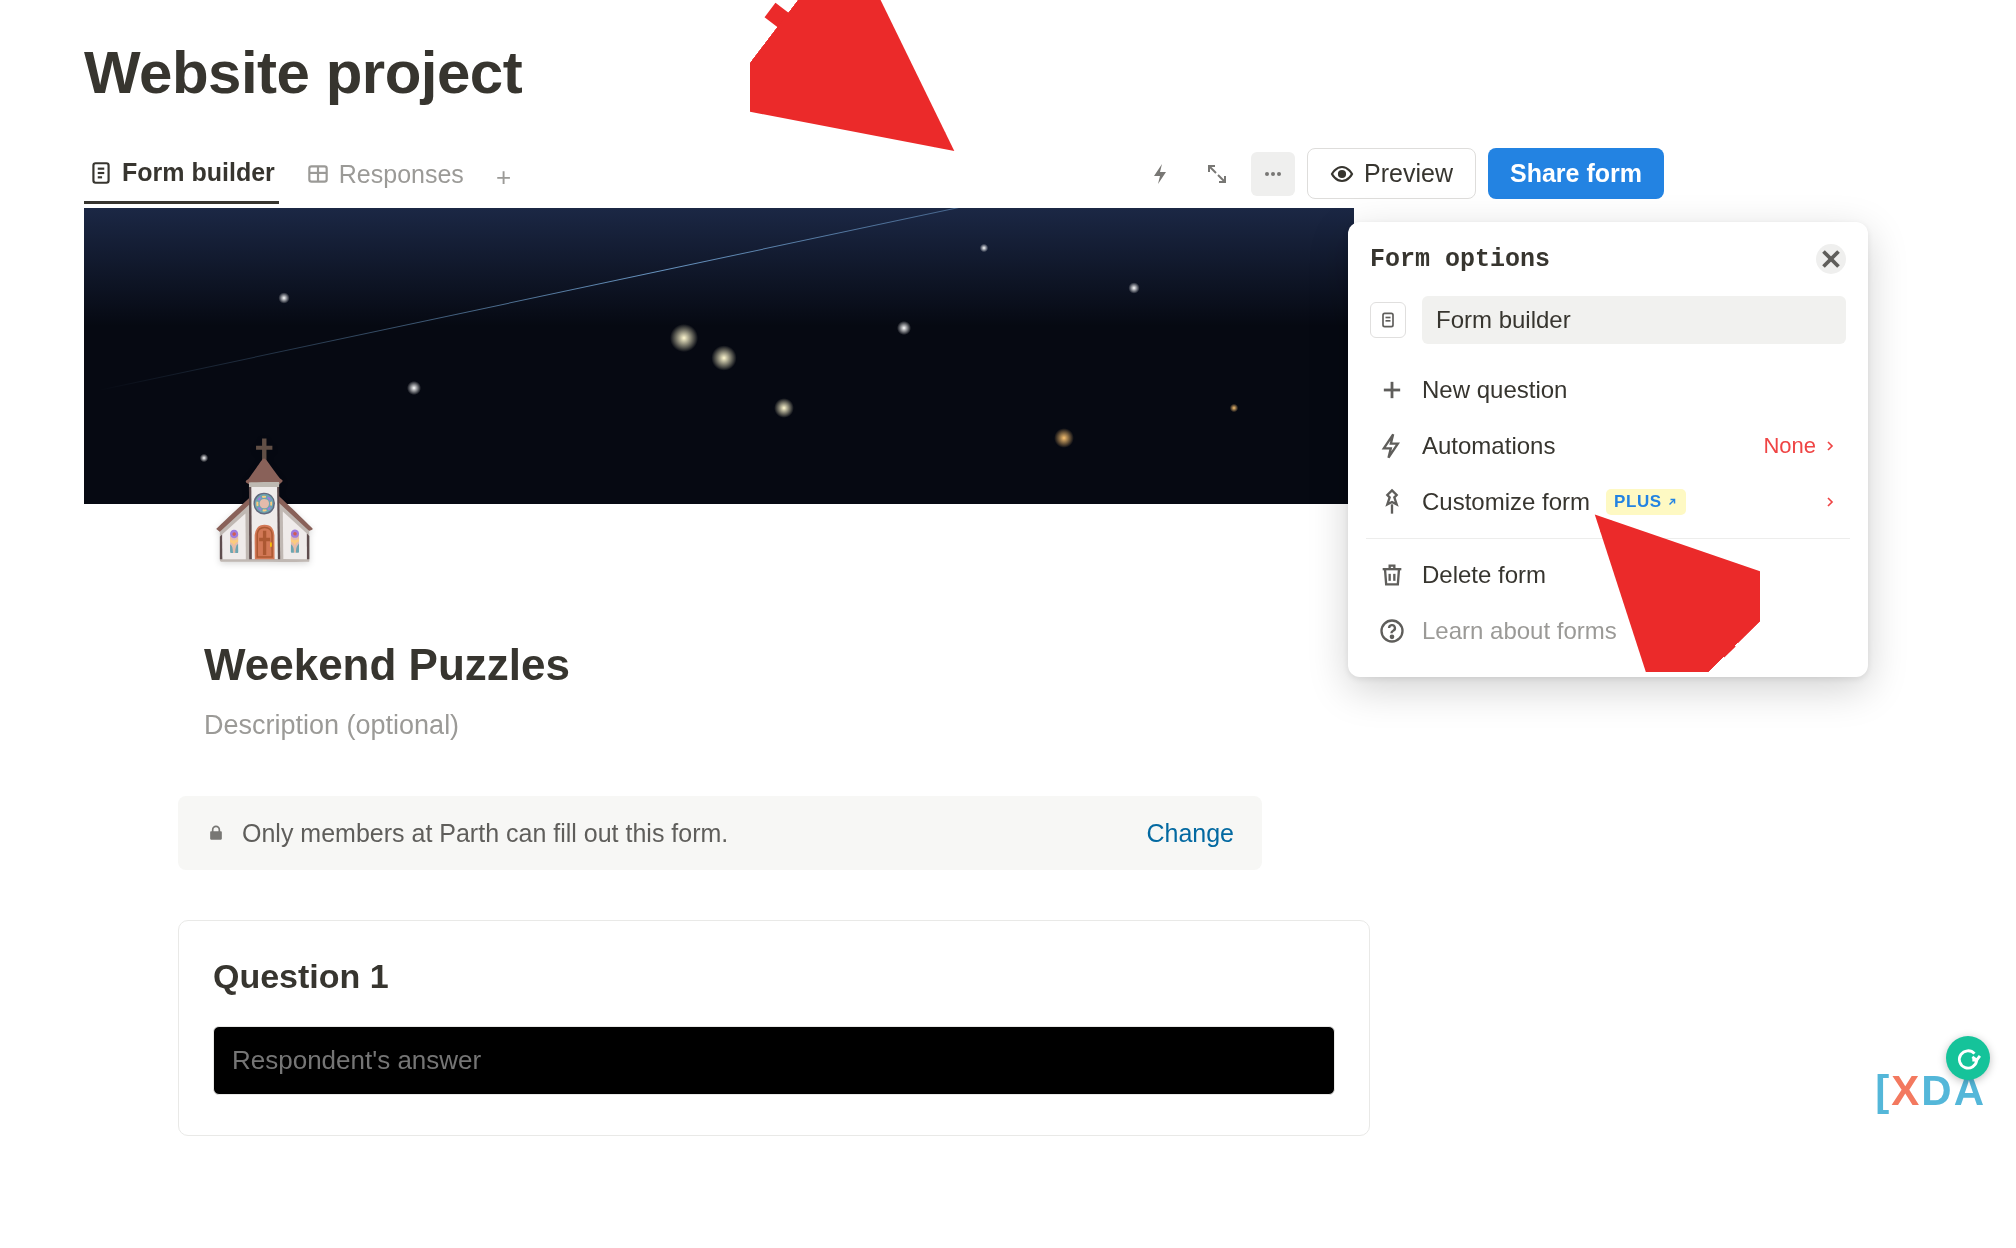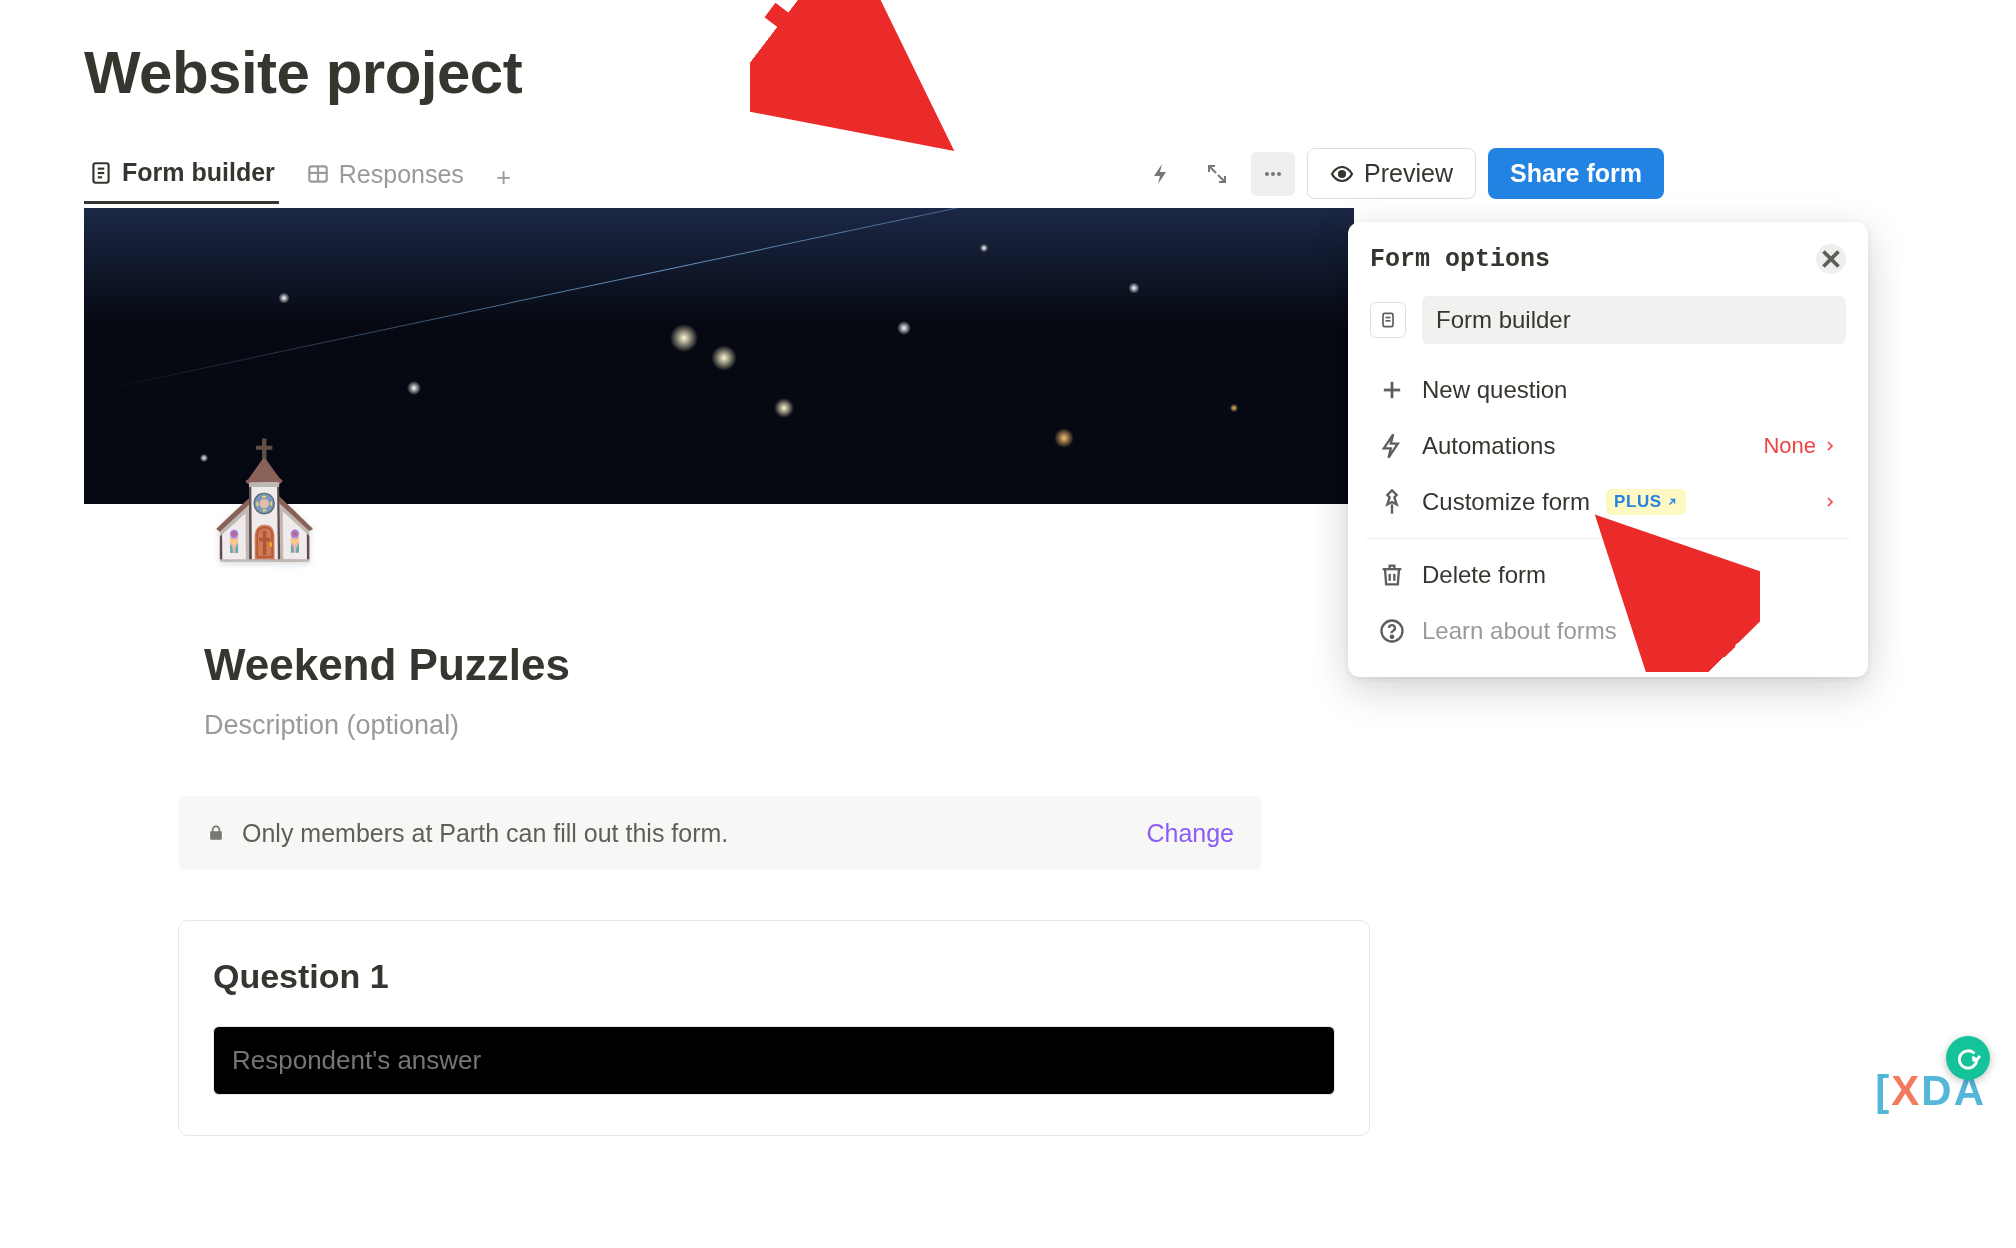--- a/index.html
+++ b/index.html
@@ -155,21 +155,21 @@
     background: #f7f7f5;
     border-radius: 8px;
     display: flex;
     align-items: center;
     justify-content: space-between;
     padding: 0 28px;
     font-size: 25px;
   }
   .access-left { display:flex; align-items:center; gap:16px; color:#5f5e5b; }
   .access-left svg { width: 20px; height: 20px; color:#787774; }
-  .access-change { color:#8b5cf6; cursor:pointer; }
+  .access-change { color:#0369a1; cursor:pointer; }
 
   
   .question-card {
     position: absolute;
     left: 178px;
     top: 920px;
     width: 1192px;
     border: 1px solid #e9e9e7;
     border-radius: 10px;
     padding: 36px 34px 40px;

